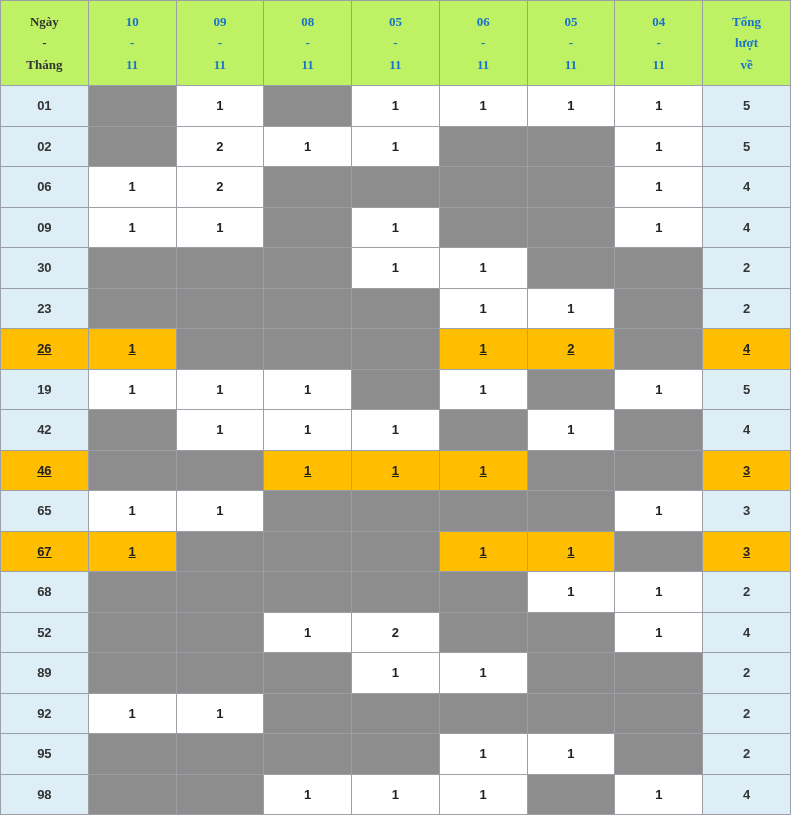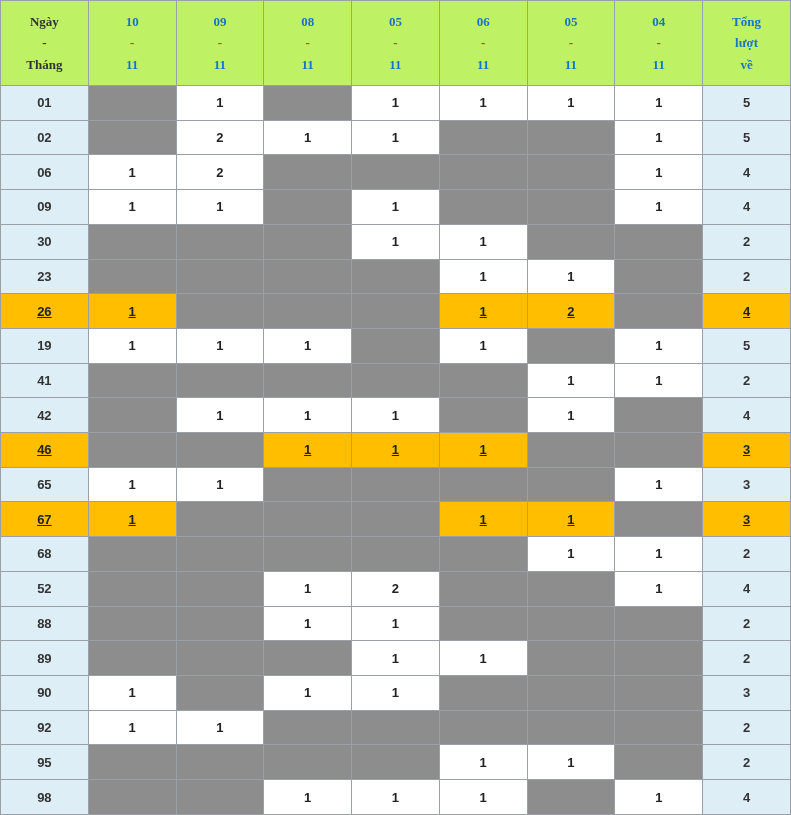--- a/index.html
+++ b/index.html
@@ -214,31 +214,20 @@
         <td class="val">1</td>
         <td class="val">1</td>
         <td class="val">1</td>
         <td class="grey"></td>
         <td class="val">1</td>
         <td class="grey"></td>
         <td class="val">1</td>
         <td class="totalcell">5</td>
       </tr>
       <tr>
-        <td class="daycell">41</td>
-        <td class="grey"></td>
-        <td class="grey"></td>
-        <td class="grey"></td>
-        <td class="grey"></td>
-        <td class="grey"></td>
-        <td class="val">1</td>
-        <td class="val">1</td>
-        <td class="totalcell">2</td>
-      </tr>
-      <tr>
         <td class="daycell">42</td>
         <td class="grey"></td>
         <td class="val">1</td>
         <td class="val">1</td>
         <td class="val">1</td>
         <td class="grey"></td>
         <td class="val">1</td>
         <td class="grey"></td>
         <td class="totalcell">4</td>
       </tr>
@@ -291,51 +280,29 @@
         <td class="grey"></td>
         <td class="grey"></td>
         <td class="val">1</td>
         <td class="val">2</td>
         <td class="grey"></td>
         <td class="grey"></td>
         <td class="val">1</td>
         <td class="totalcell">4</td>
       </tr>
       <tr>
-        <td class="daycell">88</td>
-        <td class="grey"></td>
-        <td class="grey"></td>
-        <td class="val">1</td>
-        <td class="val">1</td>
-        <td class="grey"></td>
-        <td class="grey"></td>
-        <td class="grey"></td>
-        <td class="totalcell">2</td>
-      </tr>
-      <tr>
         <td class="daycell">89</td>
         <td class="grey"></td>
         <td class="grey"></td>
         <td class="grey"></td>
         <td class="val">1</td>
         <td class="val">1</td>
         <td class="grey"></td>
         <td class="grey"></td>
         <td class="totalcell">2</td>
-      </tr>
-      <tr>
-        <td class="daycell">90</td>
-        <td class="val">1</td>
-        <td class="grey"></td>
-        <td class="val">1</td>
-        <td class="val">1</td>
-        <td class="grey"></td>
-        <td class="grey"></td>
-        <td class="grey"></td>
-        <td class="totalcell">3</td>
       </tr>
       <tr>
         <td class="daycell">92</td>
         <td class="val">1</td>
         <td class="val">1</td>
         <td class="grey"></td>
         <td class="grey"></td>
         <td class="grey"></td>
         <td class="grey"></td>
         <td class="grey"></td>

